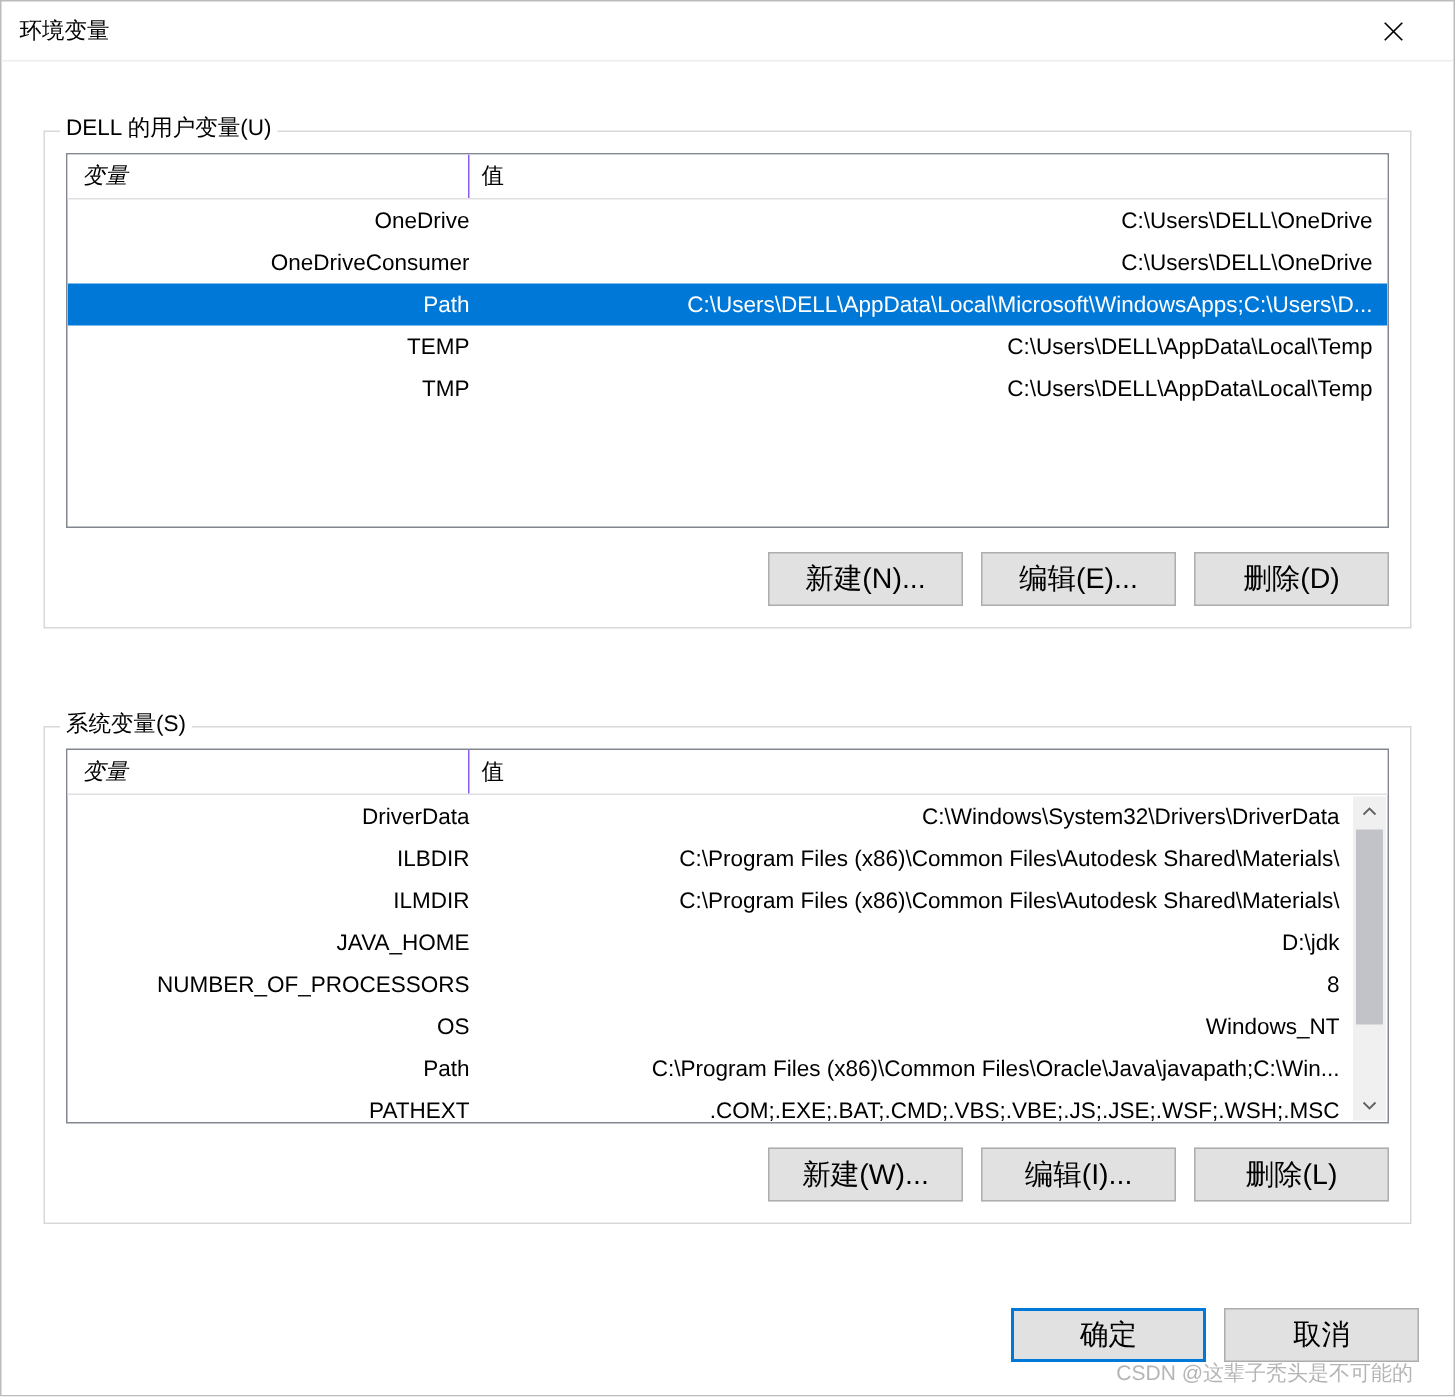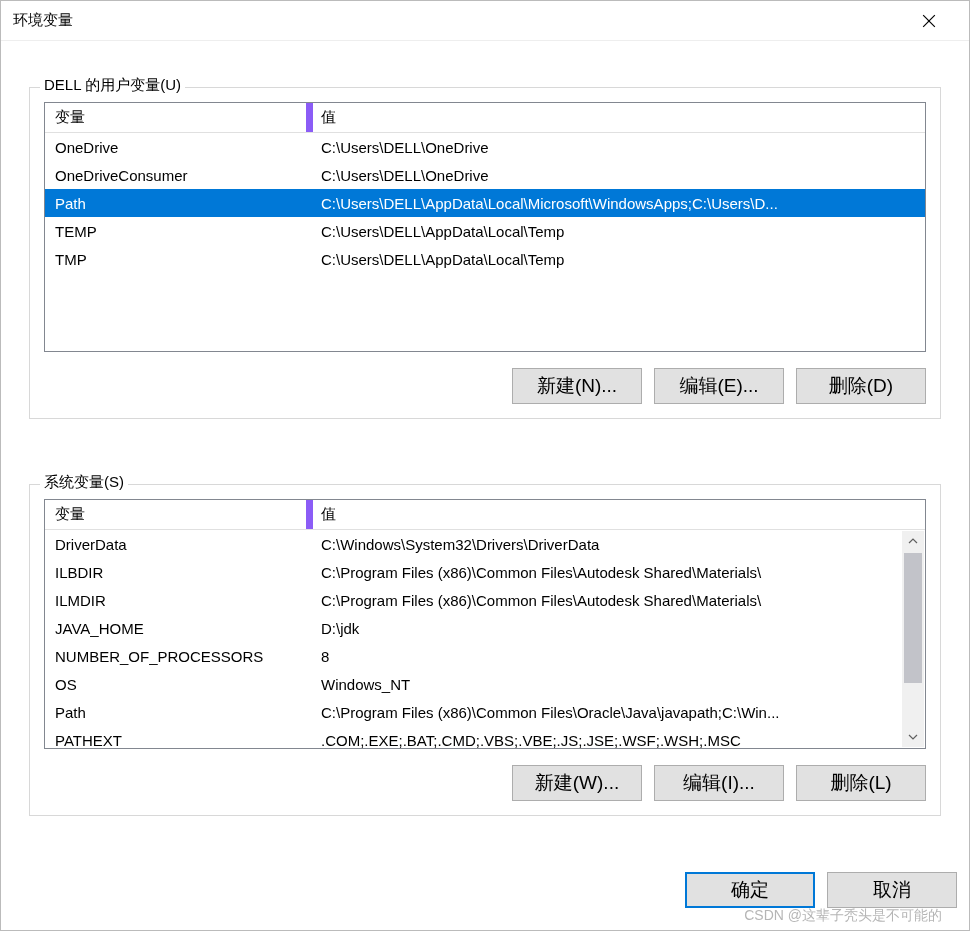--- a/index.html
+++ b/index.html
@@ -74,41 +74,43 @@
   .list-header {
     display: flex;
     border-bottom: 1px solid #e0e0e0;
     height: 30px;
     align-items: center;
     background: #fff;
   }
   .col-name {
     width: 268px;
     padding-left: 10px;
-    border-right: 7px solid #8b5cf6;
+    border-right: 1px solid #8b5cf6;
     height: 100%;
     display: flex;
     align-items: center;
+    font-style: italic;
   }
   .col-value {
     flex: 1;
     padding-left: 8px;
     height: 100%;
     display: flex;
     align-items: center;
     position: relative;
   }
   .list-body {
     overflow: hidden;
   }
   .row {
     display: flex;
     height: 28px;
     align-items: center;
     white-space: nowrap;
+    text-align: right;
   }
   .row .cell-name {
     width: 268px;
     padding-left: 10px;
     overflow: hidden;
     text-overflow: ellipsis;
   }
   .row .cell-value {
     flex: 1;
     padding-left: 8px;
@@ -137,21 +139,21 @@
     padding: 0 10px;
   }
   .btn.default {
     background: #e1e1e1;
     border: 2px solid #0078d7;
   }
   .footer-row {
     display: flex;
     justify-content: flex-end;
     gap: 12px;
-    padding: 18px 12px 22px 0;
+    padding: 18px 23px 22px 0;
   }
   .scroll-arrow {
     height: 20px;
     display: flex;
     align-items: center;
     justify-content: center;
     color: #606060;
     font-size: 10px;
   }
   .scroll-thumb {

